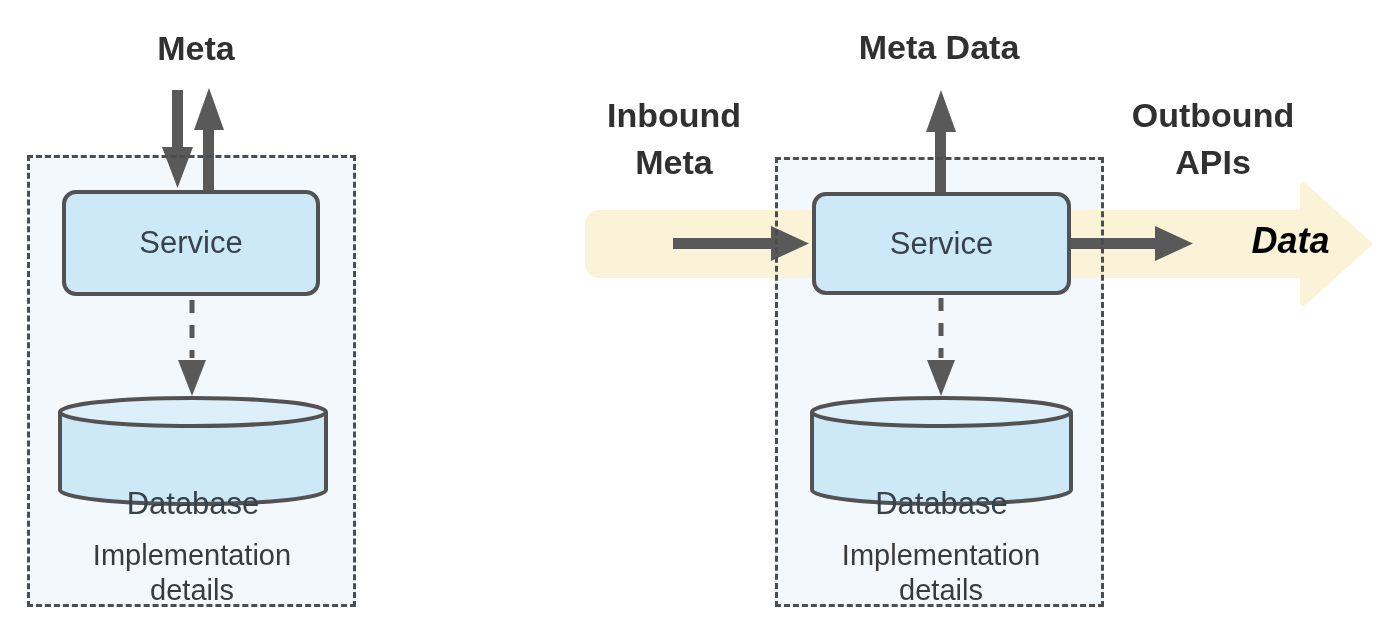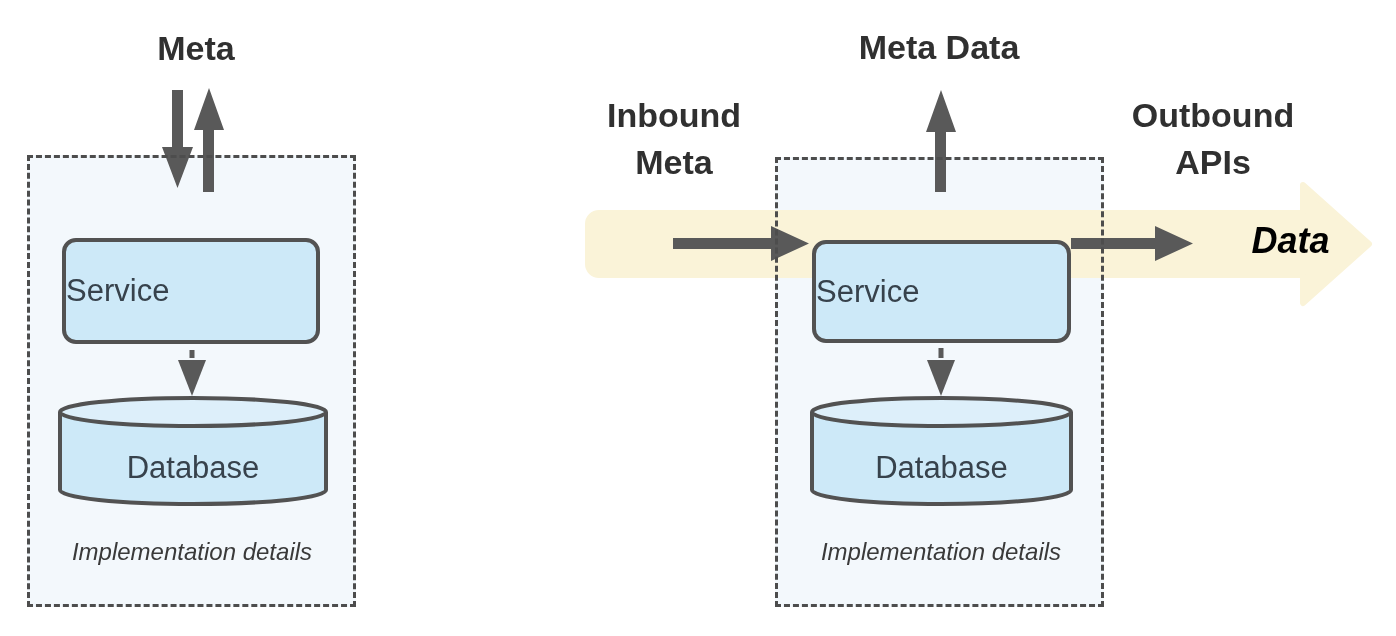--- a/index.html
+++ b/index.html
@@ -11,30 +11,30 @@
     position:absolute;background:var(--panel-fill);z-index:1;
   }
   #shapes{position:absolute;left:0;top:0;z-index:2;}
   .panel-border{
     position:absolute;border:3px dashed var(--dash-color);
     box-sizing:border-box;background:transparent;z-index:3;
   }
   .node{
     position:absolute;background:var(--node-fill);
     border:4px solid var(--stroke-dark);border-radius:14px;
-    box-sizing:border-box;display:flex;align-items:center;justify-content:flex-start;
-    z-index:4;font-size:31px;color:var(--node-text);margin-top:48px;
+    box-sizing:border-box;display:flex;align-items:center;justify-content:center;
+    z-index:4;font-size:31px;color:var(--node-text);
   }
   .label{position:absolute;z-index:5;text-align:center;}
   .heading{font-weight:bold;font-size:34px;color:var(--heading);line-height:1.38;}
   .db-label{
     position:absolute;z-index:4;display:flex;align-items:center;justify-content:center;
-    font-size:31px;color:var(--node-text);text-align:center;
+    font-size:31px;color:var(--node-text);text-align:center;margin-top:36px;
   }
-  .caption{font-style:italic;font-size:24px;color:var(--caption);line-height:1.2;}
+  .caption{font-size:29px;color:var(--caption);line-height:1.2;}
   .data-label{font-weight:bold;font-style:italic;font-size:36px;color:#000000;}
   
   .arrow{fill:var(--arrow-gray);}
   .dashline{stroke:var(--arrow-gray);stroke-width:5;stroke-dasharray:13 12;fill:none;}
   .band{fill:var(--band-fill);stroke:var(--band-fill);stroke-width:6;stroke-linejoin:round;}
   .cyl{fill:var(--node-fill);stroke:var(--stroke-dark);stroke-width:4;}
   .cyl-fill{fill:var(--node-fill);}
   .cyl-top{fill:var(--node-fill-light);stroke:var(--stroke-dark);stroke-width:4;}
   .cyl-side{stroke:var(--stroke-dark);stroke-width:4;}
 </style>

